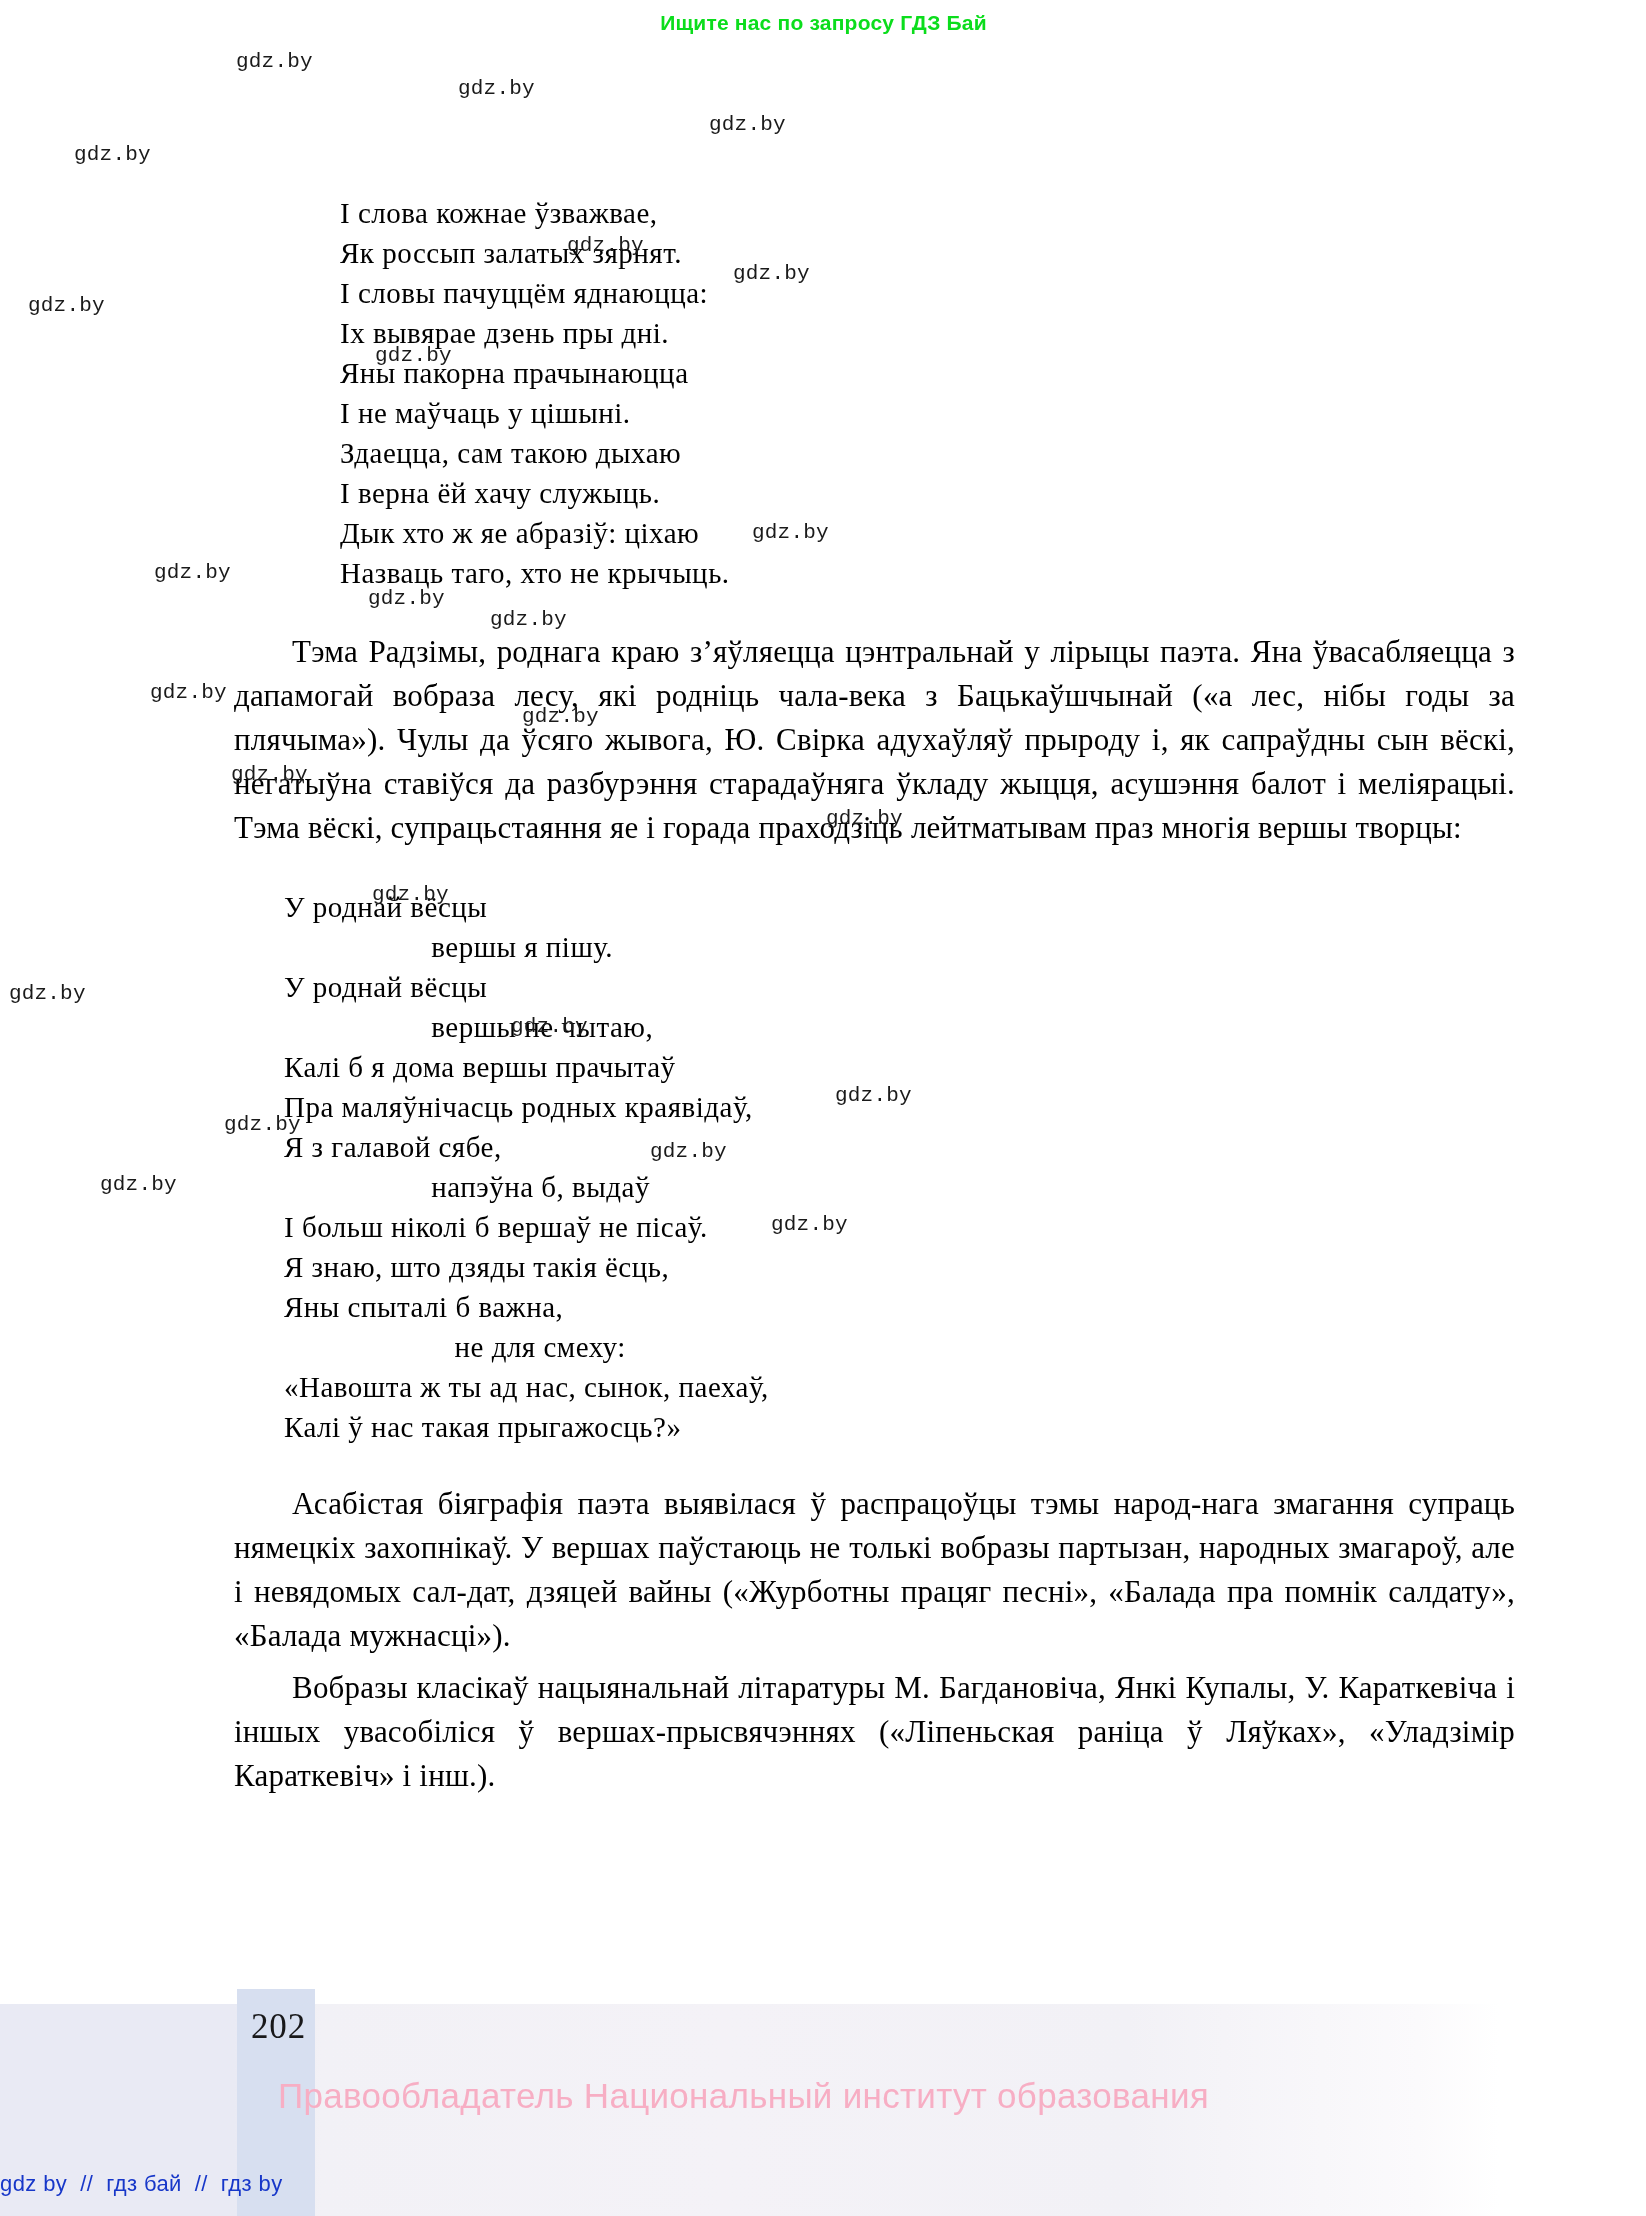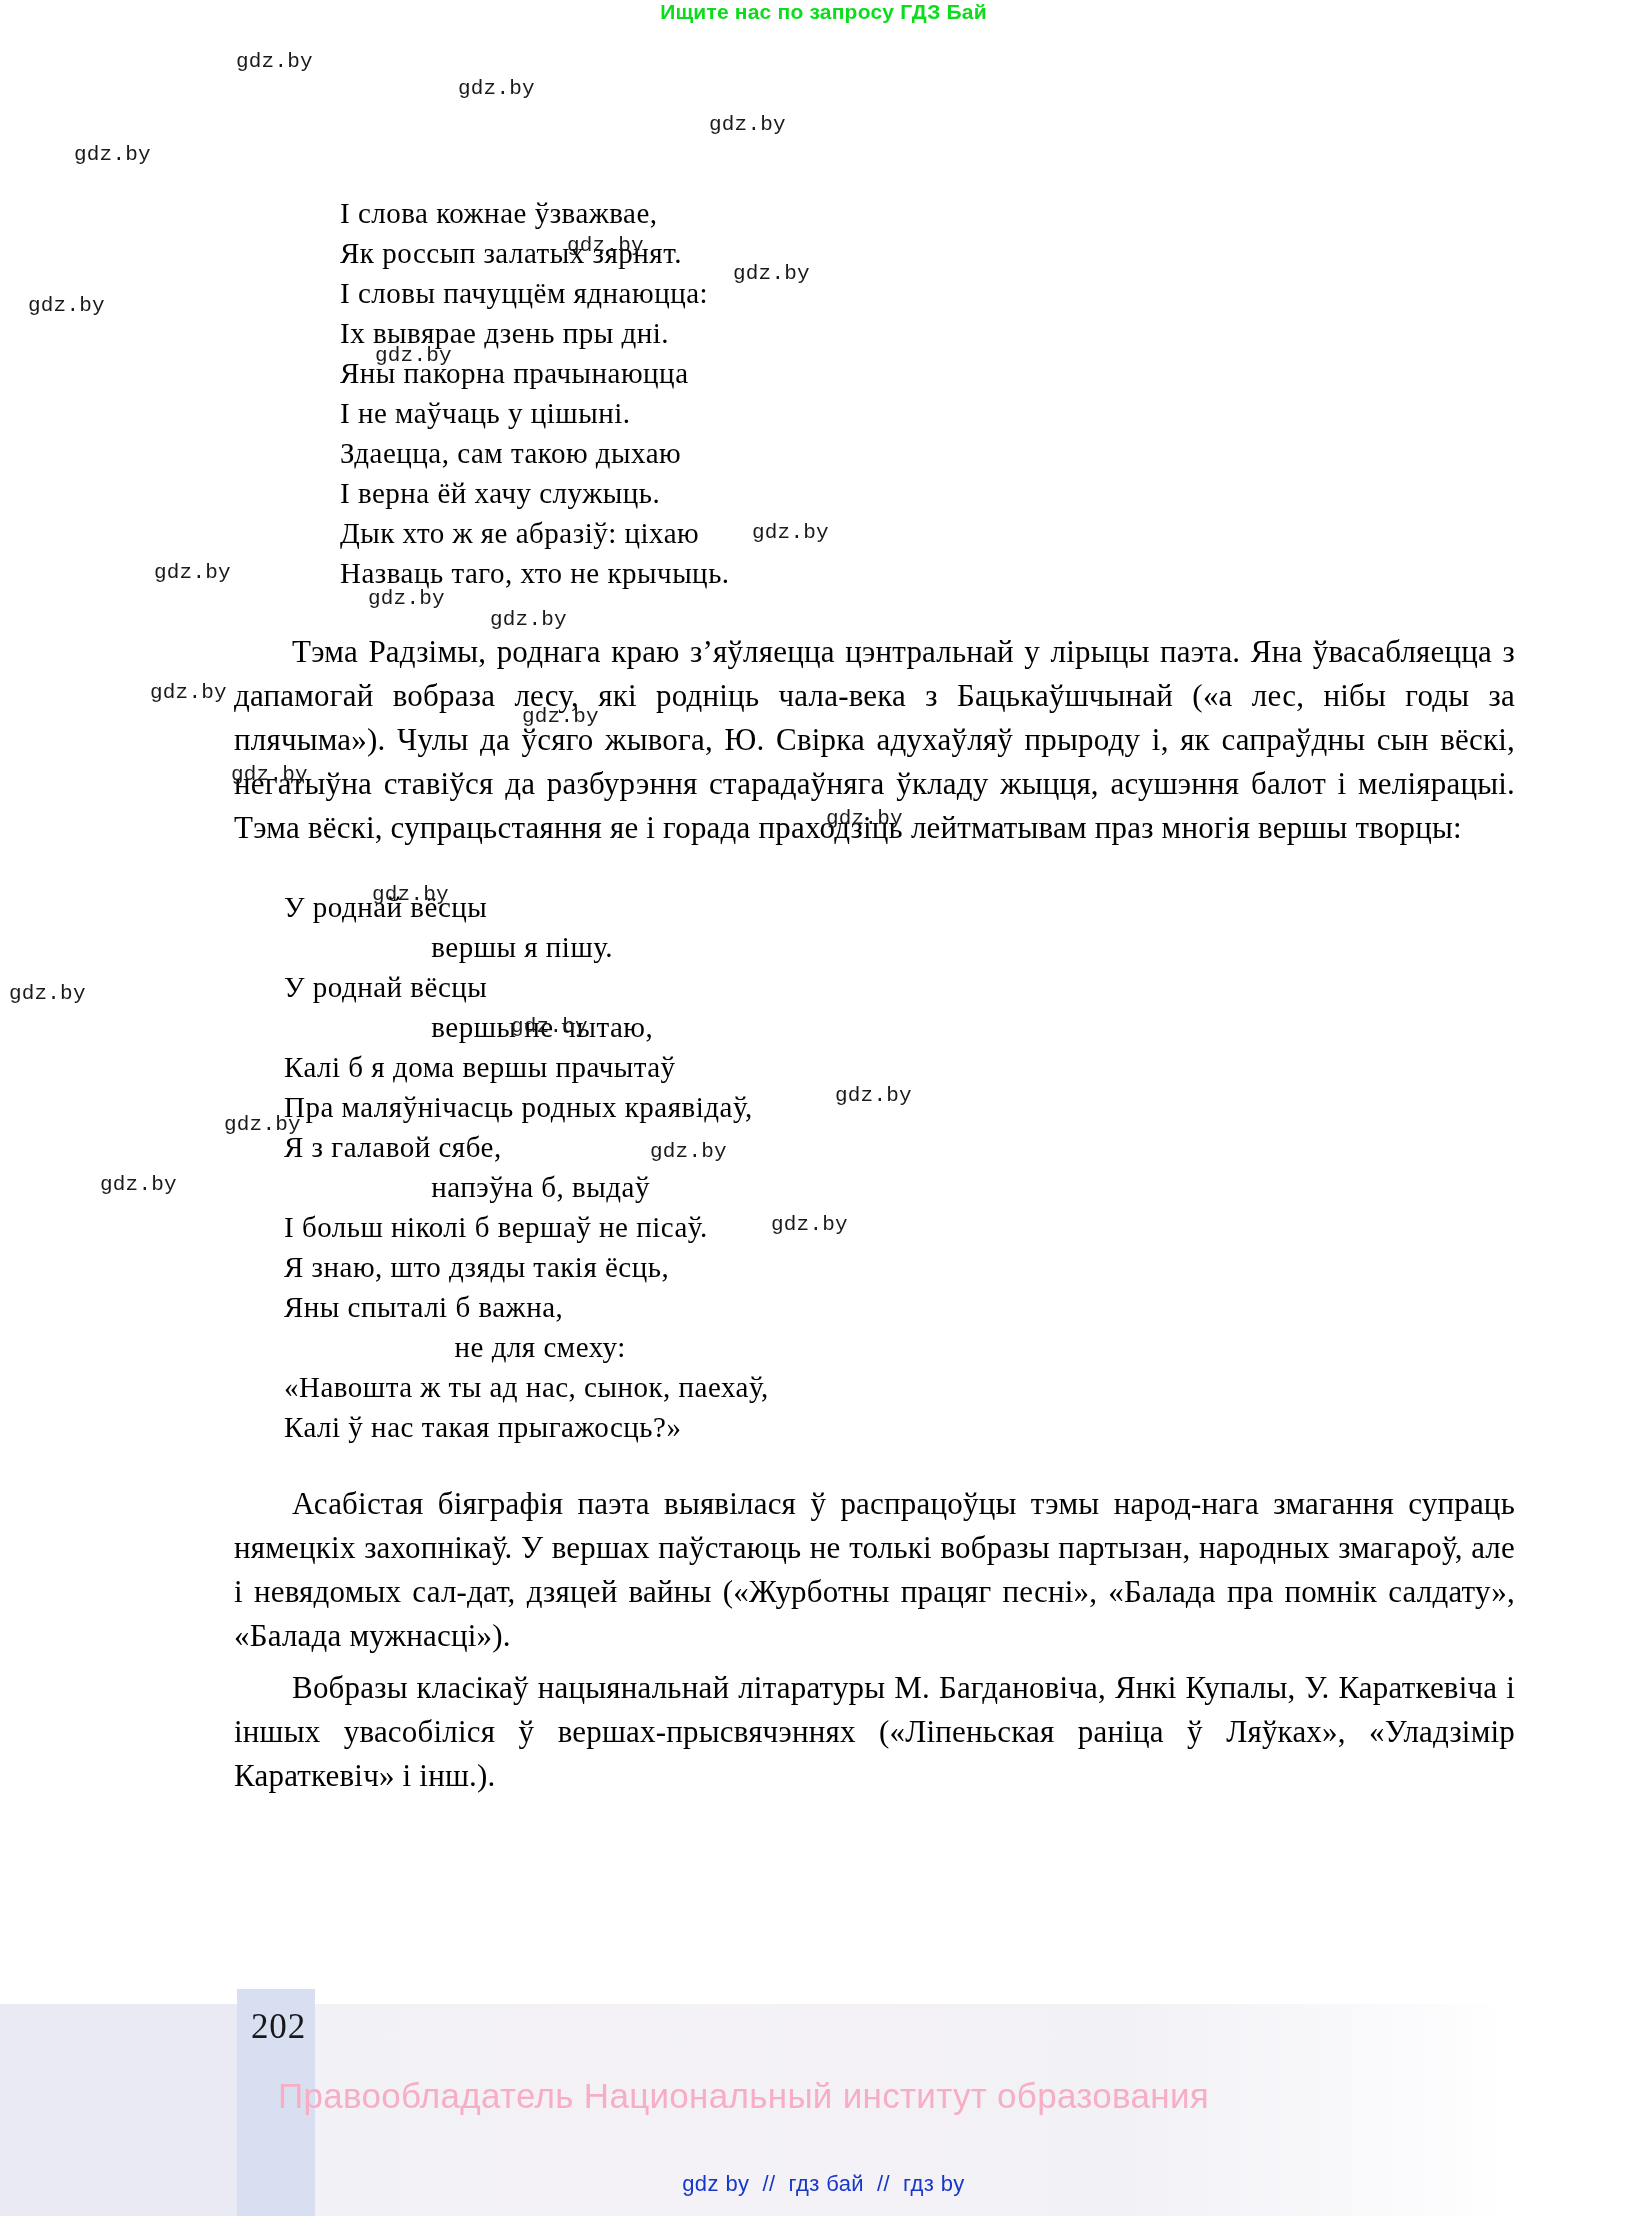--- a/index.html
+++ b/index.html
@@ -20,21 +20,21 @@
   }
 
   
   .promo-header {
     position: absolute;
     top: 0;
     left: 0;
     width: 1647px;
     height: 35px;
     display: flex;
-    align-items: flex-start;
+    align-items: flex-end;
     justify-content: center;
     font-family: "Liberation Sans", "DejaVu Sans", sans-serif;
     font-size: 21px;
     font-weight: 700;
     color: #0bdd1c;
     letter-spacing: 0.2px;
   }
 
   
   .tint-band {
@@ -136,21 +136,20 @@
     color: #f7aec4;
     white-space: nowrap;
     letter-spacing: 0.3px;
   }
 
   .footer-links {
     position: absolute;
     left: 0;
     top: 2171px;
     width: 1647px;
-    text-align: center;
     font-family: "Liberation Sans", "DejaVu Sans", sans-serif;
     font-size: 22px;
     font-weight: 400;
     color: #1737c9;
     letter-spacing: 0.4px;
   }
   .footer-links span { white-space: pre; }
 </style>
 </head>
 <body>

